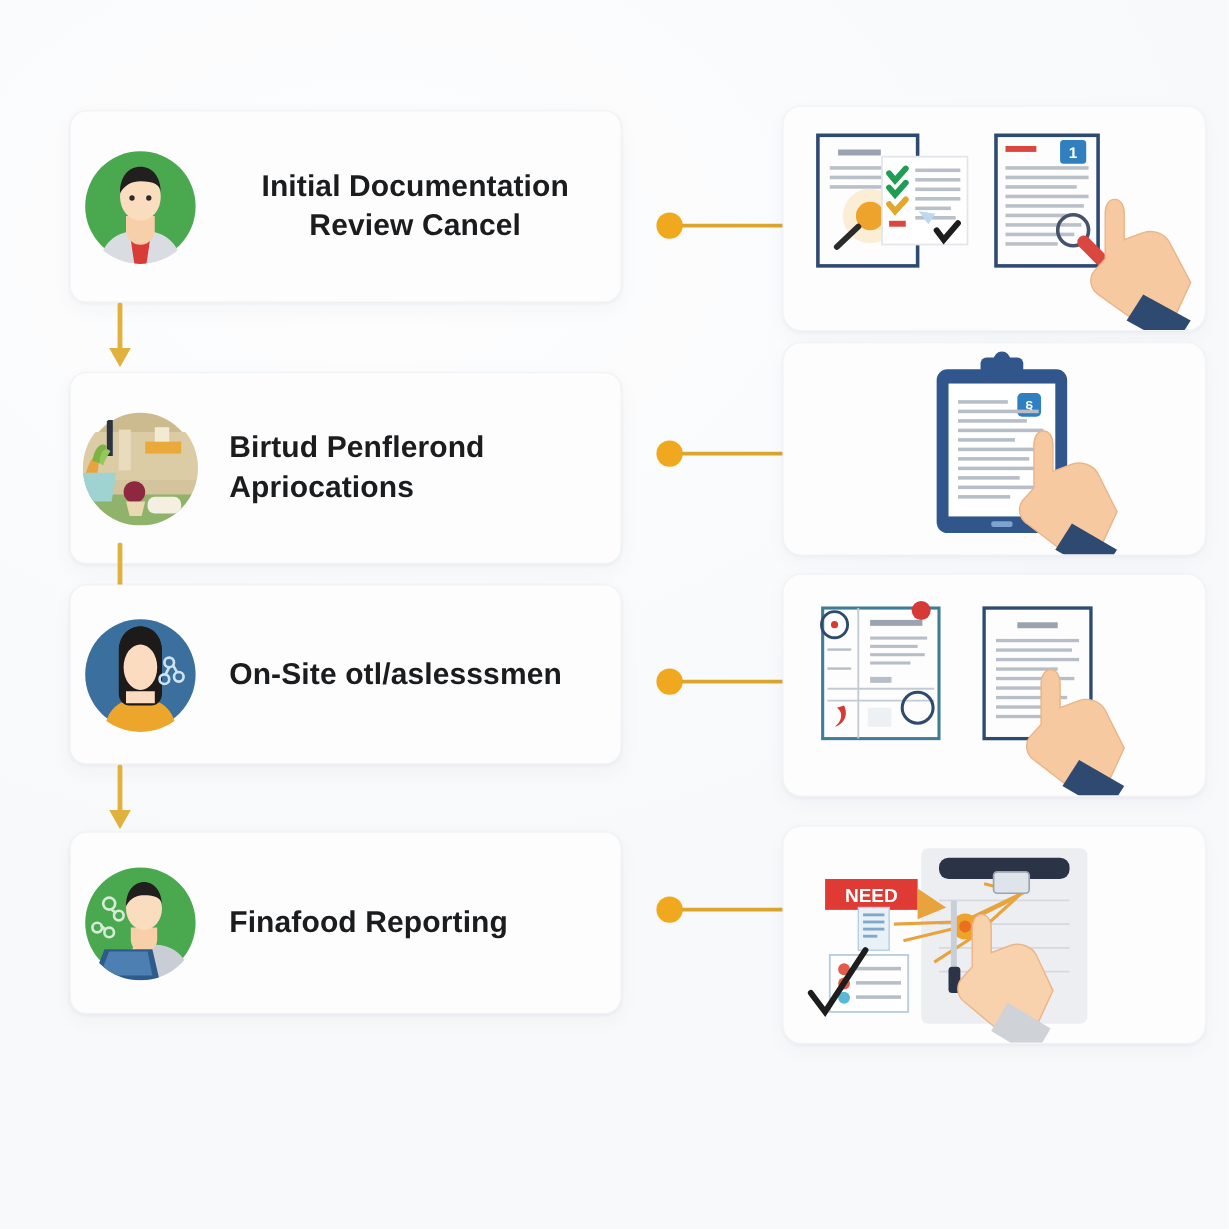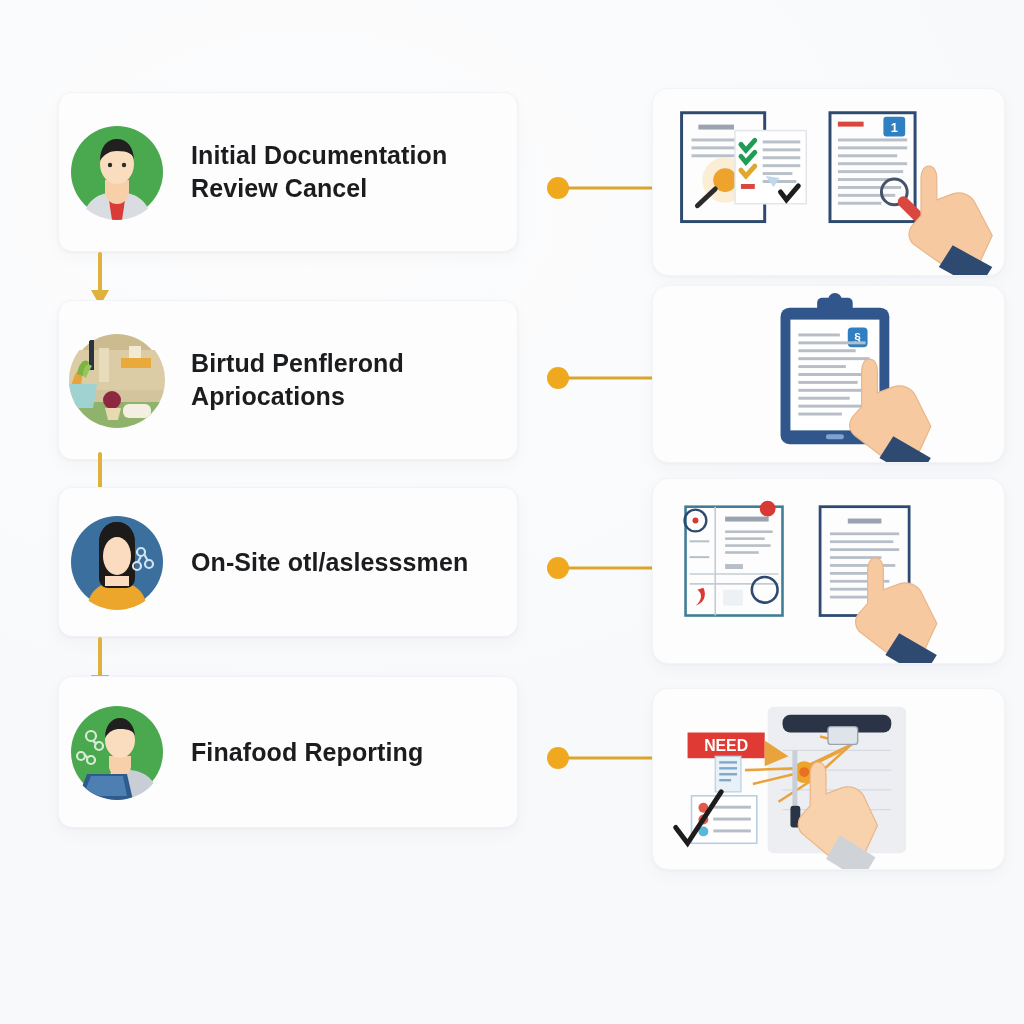--- a/index.html
+++ b/index.html
@@ -68,21 +68,21 @@
   .conn-head { stroke: #e2ac2c; stroke-width: 4.2; fill: none;
                stroke-linecap: round; stroke-linejoin: round; }
   .vline { stroke: #e0b13c; stroke-width: 4; fill: none; stroke-linecap: round; }
   .vhead { fill: #e0b13c; }
 </style>
 </head>
 <body>
 
 <div id="stage">
 
-  <div class="step-card" style="top:92px;height:160px;">
+  <div class="step-card" style="top:92px;height:160px;text-align:center;">
     <div class="avatar-wrap">
       <div class="avatar">
         <svg viewBox="0 0 96 96">
           <circle cx="48" cy="48" r="46" fill="#4aa84f"></circle>
           <path d="M14 96c2-19 15-28 34-28s32 9 34 28z" fill="#d9dde2"></path>
           <path d="M40 66h16v14l-8 10-8-10z" fill="#ffffff"></path>
           <path d="M44 66l4 9 4-9 5 4-4 26h-10l-4-26z" fill="#d93b36"></path>
           <path d="M36 56h24v12a12 12 0 0 1-24 0z" fill="#f7cfa9"></path>
           <ellipse cx="48" cy="40" rx="17" ry="20" fill="#fadcbf"></ellipse>
           <path d="M31 37c0-14 7-22 17-22s17 8 17 22c0-7-6-10-17-10-7 0-13 3-17 10z" fill="#22201e"></path>
@@ -151,21 +151,21 @@
         <path d="M302 158l40 22-14 22-40-22z" fill="#2e4a70"></path>
       </g>
     </svg>
   </div>
 
   <svg class="v-connector" style="left:78px;top:252px;width:44px;height:56px;" viewBox="0 0 44 56">
     <line class="vline" x1="22" y1="2" x2="22" y2="40"></line>
     <polygon class="vhead" points="22,54 13,38 31,38"></polygon>
   </svg>
 
-  <div class="step-card" style="top:300px;height:160px;">
+  <div class="step-card" style="top:310px;height:160px;">
     <div class="avatar-wrap">
       <div class="avatar">
         <svg viewBox="0 0 96 96">
           <circle cx="48" cy="48" r="46" fill="#cdbb90"></circle>
           <rect x="0" y="18" width="96" height="40" fill="#dbcca6"></rect>
           <rect x="0" y="58" width="96" height="16" fill="#d3c49e"></rect>
           <path d="M2 70h92v30H2z" fill="#8fb36b"></path>
           <rect x="20" y="8" width="5" height="30" fill="#2b3240"></rect>
           <rect x="30" y="16" width="10" height="34" fill="#e9dcbd"></rect>
           <rect x="52" y="26" width="30" height="10" fill="#eaa93b"></rect>
@@ -296,21 +296,21 @@
         <path d="M248 156l38 22-14 22-38-22z" fill="#2e4a70"></path>
       </g>
     </svg>
   </div>
 
   <svg class="v-connector" style="left:78px;top:637px;width:44px;height:56px;" viewBox="0 0 44 56">
     <line class="vline" x1="22" y1="2" x2="22" y2="40"></line>
     <polygon class="vhead" points="22,54 13,38 31,38"></polygon>
   </svg>
 
-  <div class="step-card" style="top:676px;height:152px;">
+  <div class="step-card" style="top:693px;height:152px;">
     <div class="avatar-wrap">
       <div class="avatar">
         <svg viewBox="0 0 96 96">
           <circle cx="48" cy="48" r="46" fill="#4aa84f"></circle>
           <path d="M24 96c2-20 16-30 34-30s30 10 32 30z" fill="#c9ced6"></path>
           <path d="M42 62h16v18l-8 10-8-10z" fill="#eef0f3"></path>
           <path d="M47 62h6l2 6-5 28-5-28z" fill="#2f5b8c"></path>
           <path d="M40 52h22v10a11 11 0 0 1-22 0z" fill="#f7cfa9"></path>
           <ellipse cx="51" cy="36" rx="15" ry="18" fill="#fadcbf"></ellipse>
           <path d="M36 34c0-13 7-20 15-20s15 7 15 20c0-7-6-9-15-9-6 0-11 2-15 9z" fill="#22201e"></path>

